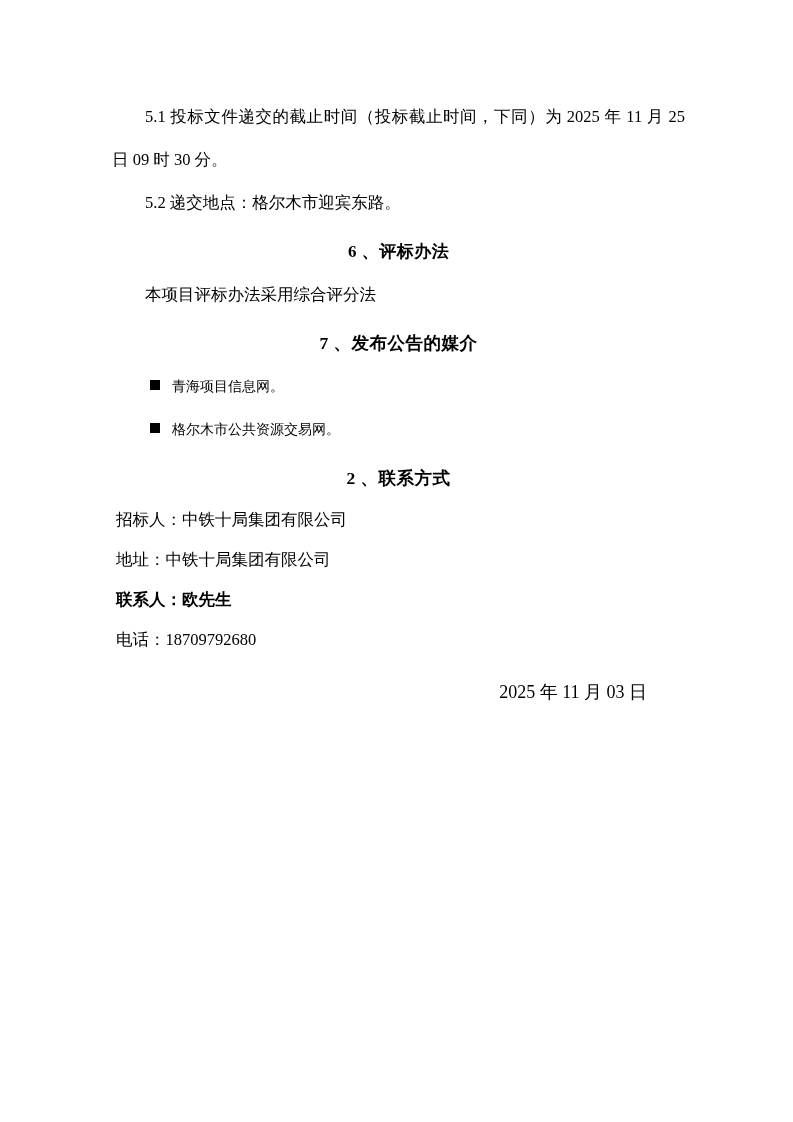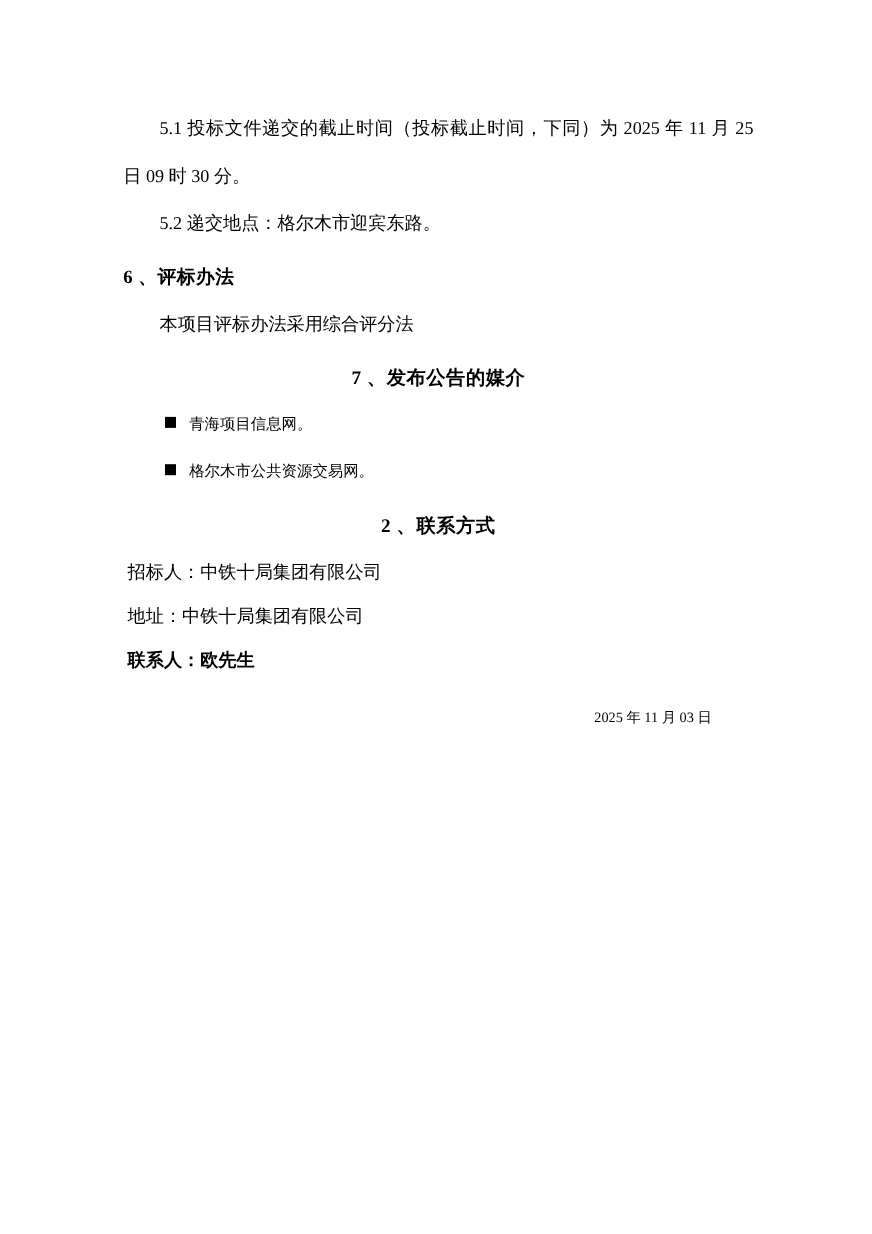--- a/index.html
+++ b/index.html
@@ -27,20 +27,21 @@
     margin: 0;
   }
   .indent {
     text-indent: 33px;
   }
   .underline {
   }
   .heading-center {
     font-size: 17px;
     font-weight: bold;
+    text-align: center;
     line-height: 43px;
     margin: 6px 0 0 0;
     letter-spacing: 0.5px;
   }
   .heading-left {
     font-size: 17.5px;
     font-weight: bold;
     text-align: center;
     line-height: 43px;
     margin: 6px 0 0 0;
@@ -63,21 +64,21 @@
   .contact-line {
     font-size: 16.5px;
     line-height: 40px;
     margin: 0;
     padding-left: 4px;
   }
   .contact-line.bold {
     font-weight: bold;
   }
   .date-line {
-    font-size: 13px;
+    font-size: 18px;
     line-height: 40px;
     margin: 12px 0 0 0;
     text-align: right;
     padding-right: 38px;
   }
 </style>
 </head>
 <body>
 
 <div class="page">
@@ -95,16 +96,17 @@
 
   <p class="bullet-line"><span class="bullet-mark"></span><span>青海项目信息网。</span></p>
 
   <p class="bullet-line"><span class="bullet-mark"></span><span>格尔木市公共资源交易网。</span></p>
 
   <h2 class="heading-left">2 、联系方式</h2>
 
   <p class="contact-line">招标人：中铁十局集团有限公司</p>
   <p class="contact-line">地址：中铁十局集团有限公司</p>
   <p class="contact-line bold">联系人：欧先生</p>
+  <p class="contact-line">电话：18709792680</p>
 
   <p class="date-line">2025 年 11 月 03 日</p>
 
 </div>
 
 </body></html>

